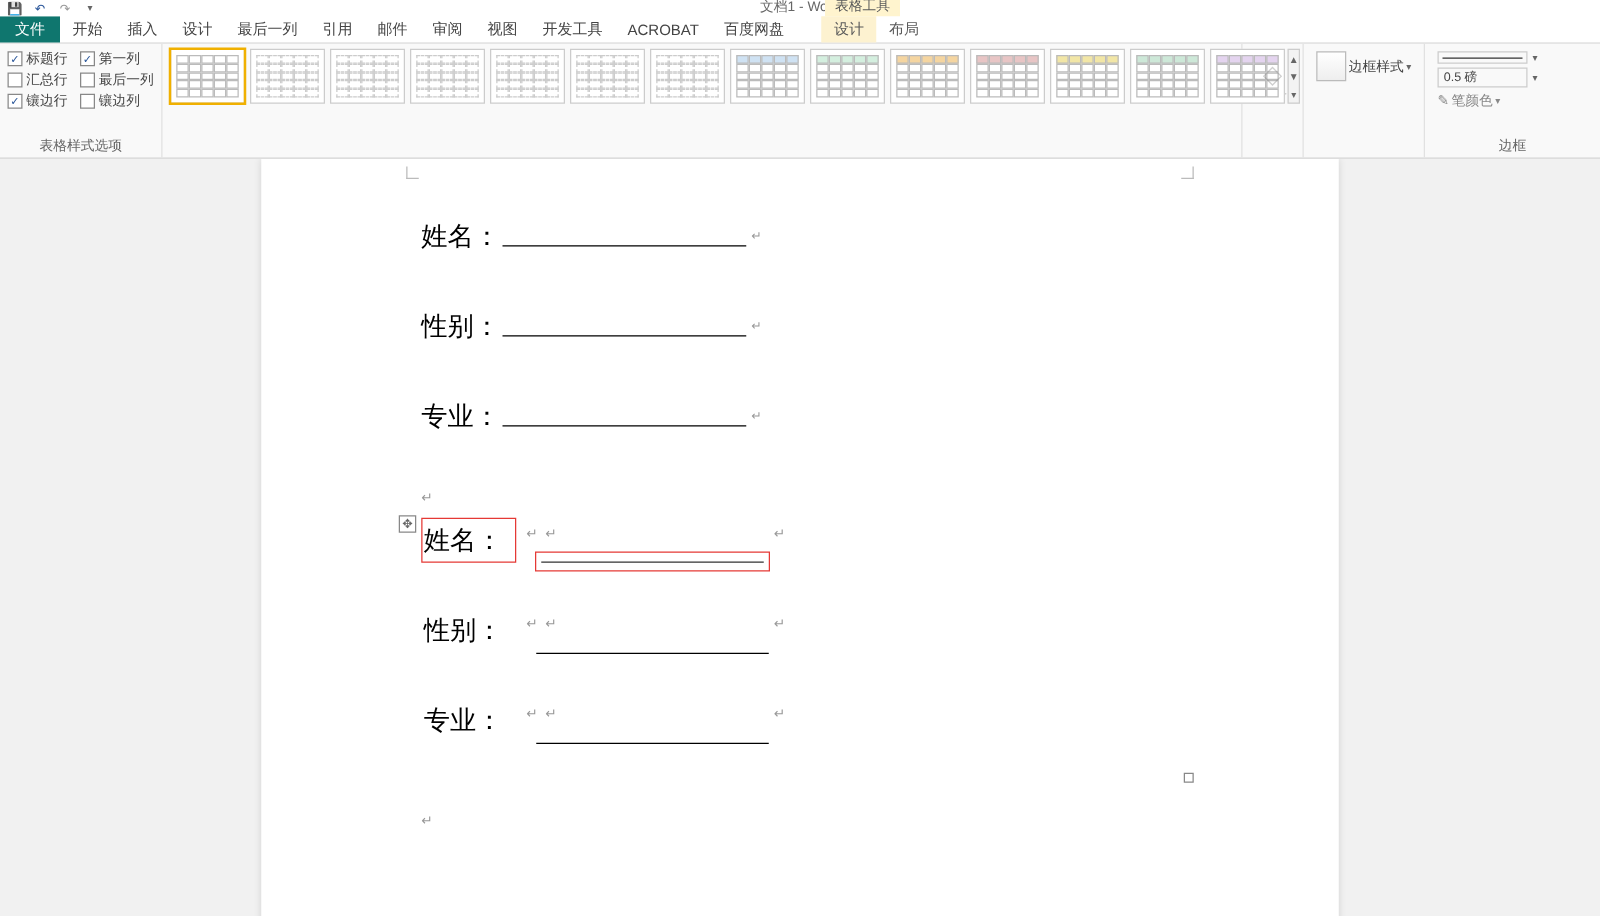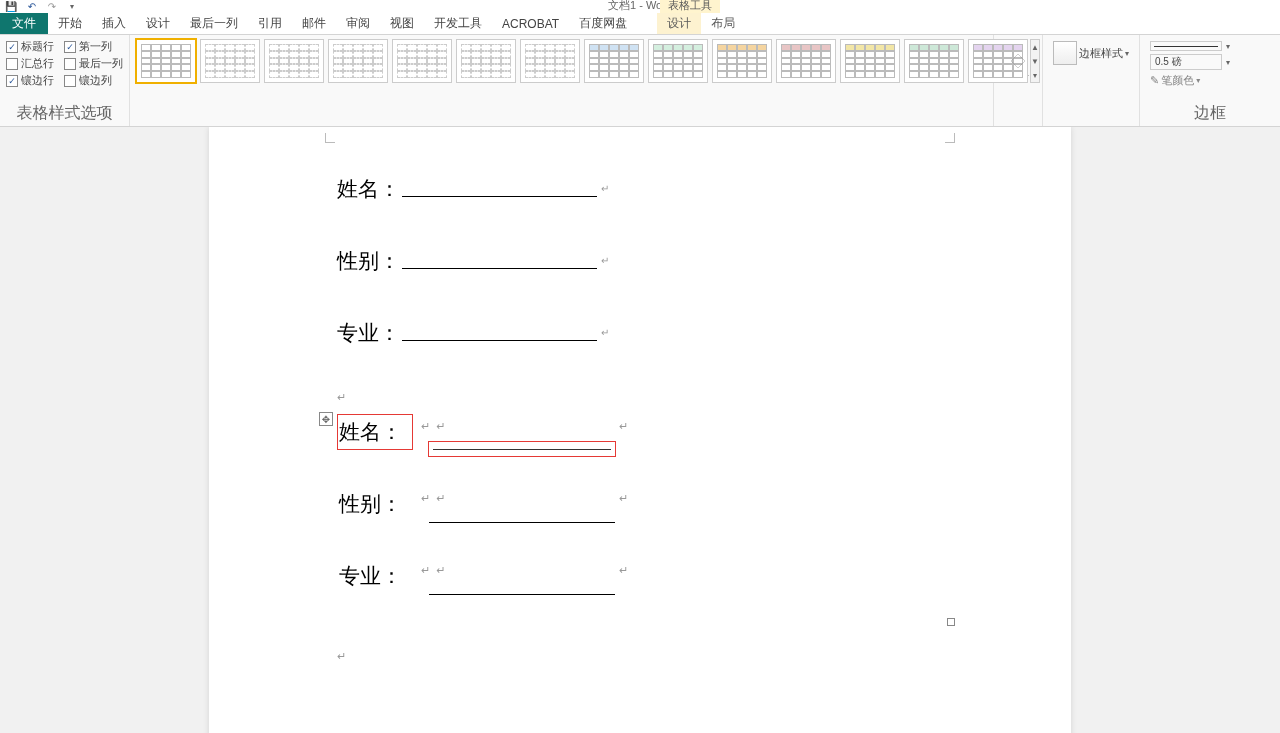--- a/index.html
+++ b/index.html
@@ -16,21 +16,21 @@
 .ribbon-tabs { height: 22px; background: #fff; display: flex; align-items: stretch; font-size: 12px; border-bottom: 1px solid #d4d4d4; }
 .tab { padding: 0 10px; display: flex; align-items: center; color: #444; cursor: pointer; }
 .tab-file { background: #0f766e; color: #fff; padding: 0 12px; }
 .tab-active { background: #fff; color: #2b579a; border-top: 0; position: relative; }
 .tab-contextual { color: #5a5a5a; }
 .tab-contextual.tab-active { background:#fdf2d0; }
 
 
 .ribbon { height: 92px; background: #f9f9f9; border-bottom: 1px solid #d4d4d4; display: flex; font-size: 11px; }
 .ribbon-group { border-right: 1px solid #e1e1e1; padding: 4px 6px 2px 6px; display: flex; flex-direction: column; justify-content: space-between; }
-.ribbon-group-label { text-align: center; color: #666; font-size: 16px; margin-top: 2px; }
+.ribbon-group-label { text-align: center; color: #666; font-size: 11px; margin-top: 2px; }
 
 
 .tso-grid { display: grid; grid-template-columns: auto auto; gap: 2px 10px; }
 .tso-item { display: flex; align-items: center; gap: 3px; color: #444; font-size: 11px; white-space: nowrap; }
 .chk { width: 12px; height: 12px; border: 1px solid #888; display: inline-flex; align-items: center; justify-content: center; font-size: 9px; color: #2b579a; background:#fff;}
 
 
 .gallery-wrap { display: flex; align-items: flex-start; gap: 2px; }
 .gallery { display: flex; gap: 4px; flex-wrap: nowrap; }
 .gallery-thumb { width: 60px; height: 44px; border: 1px solid #ccc; background: #fff; position: relative; }

